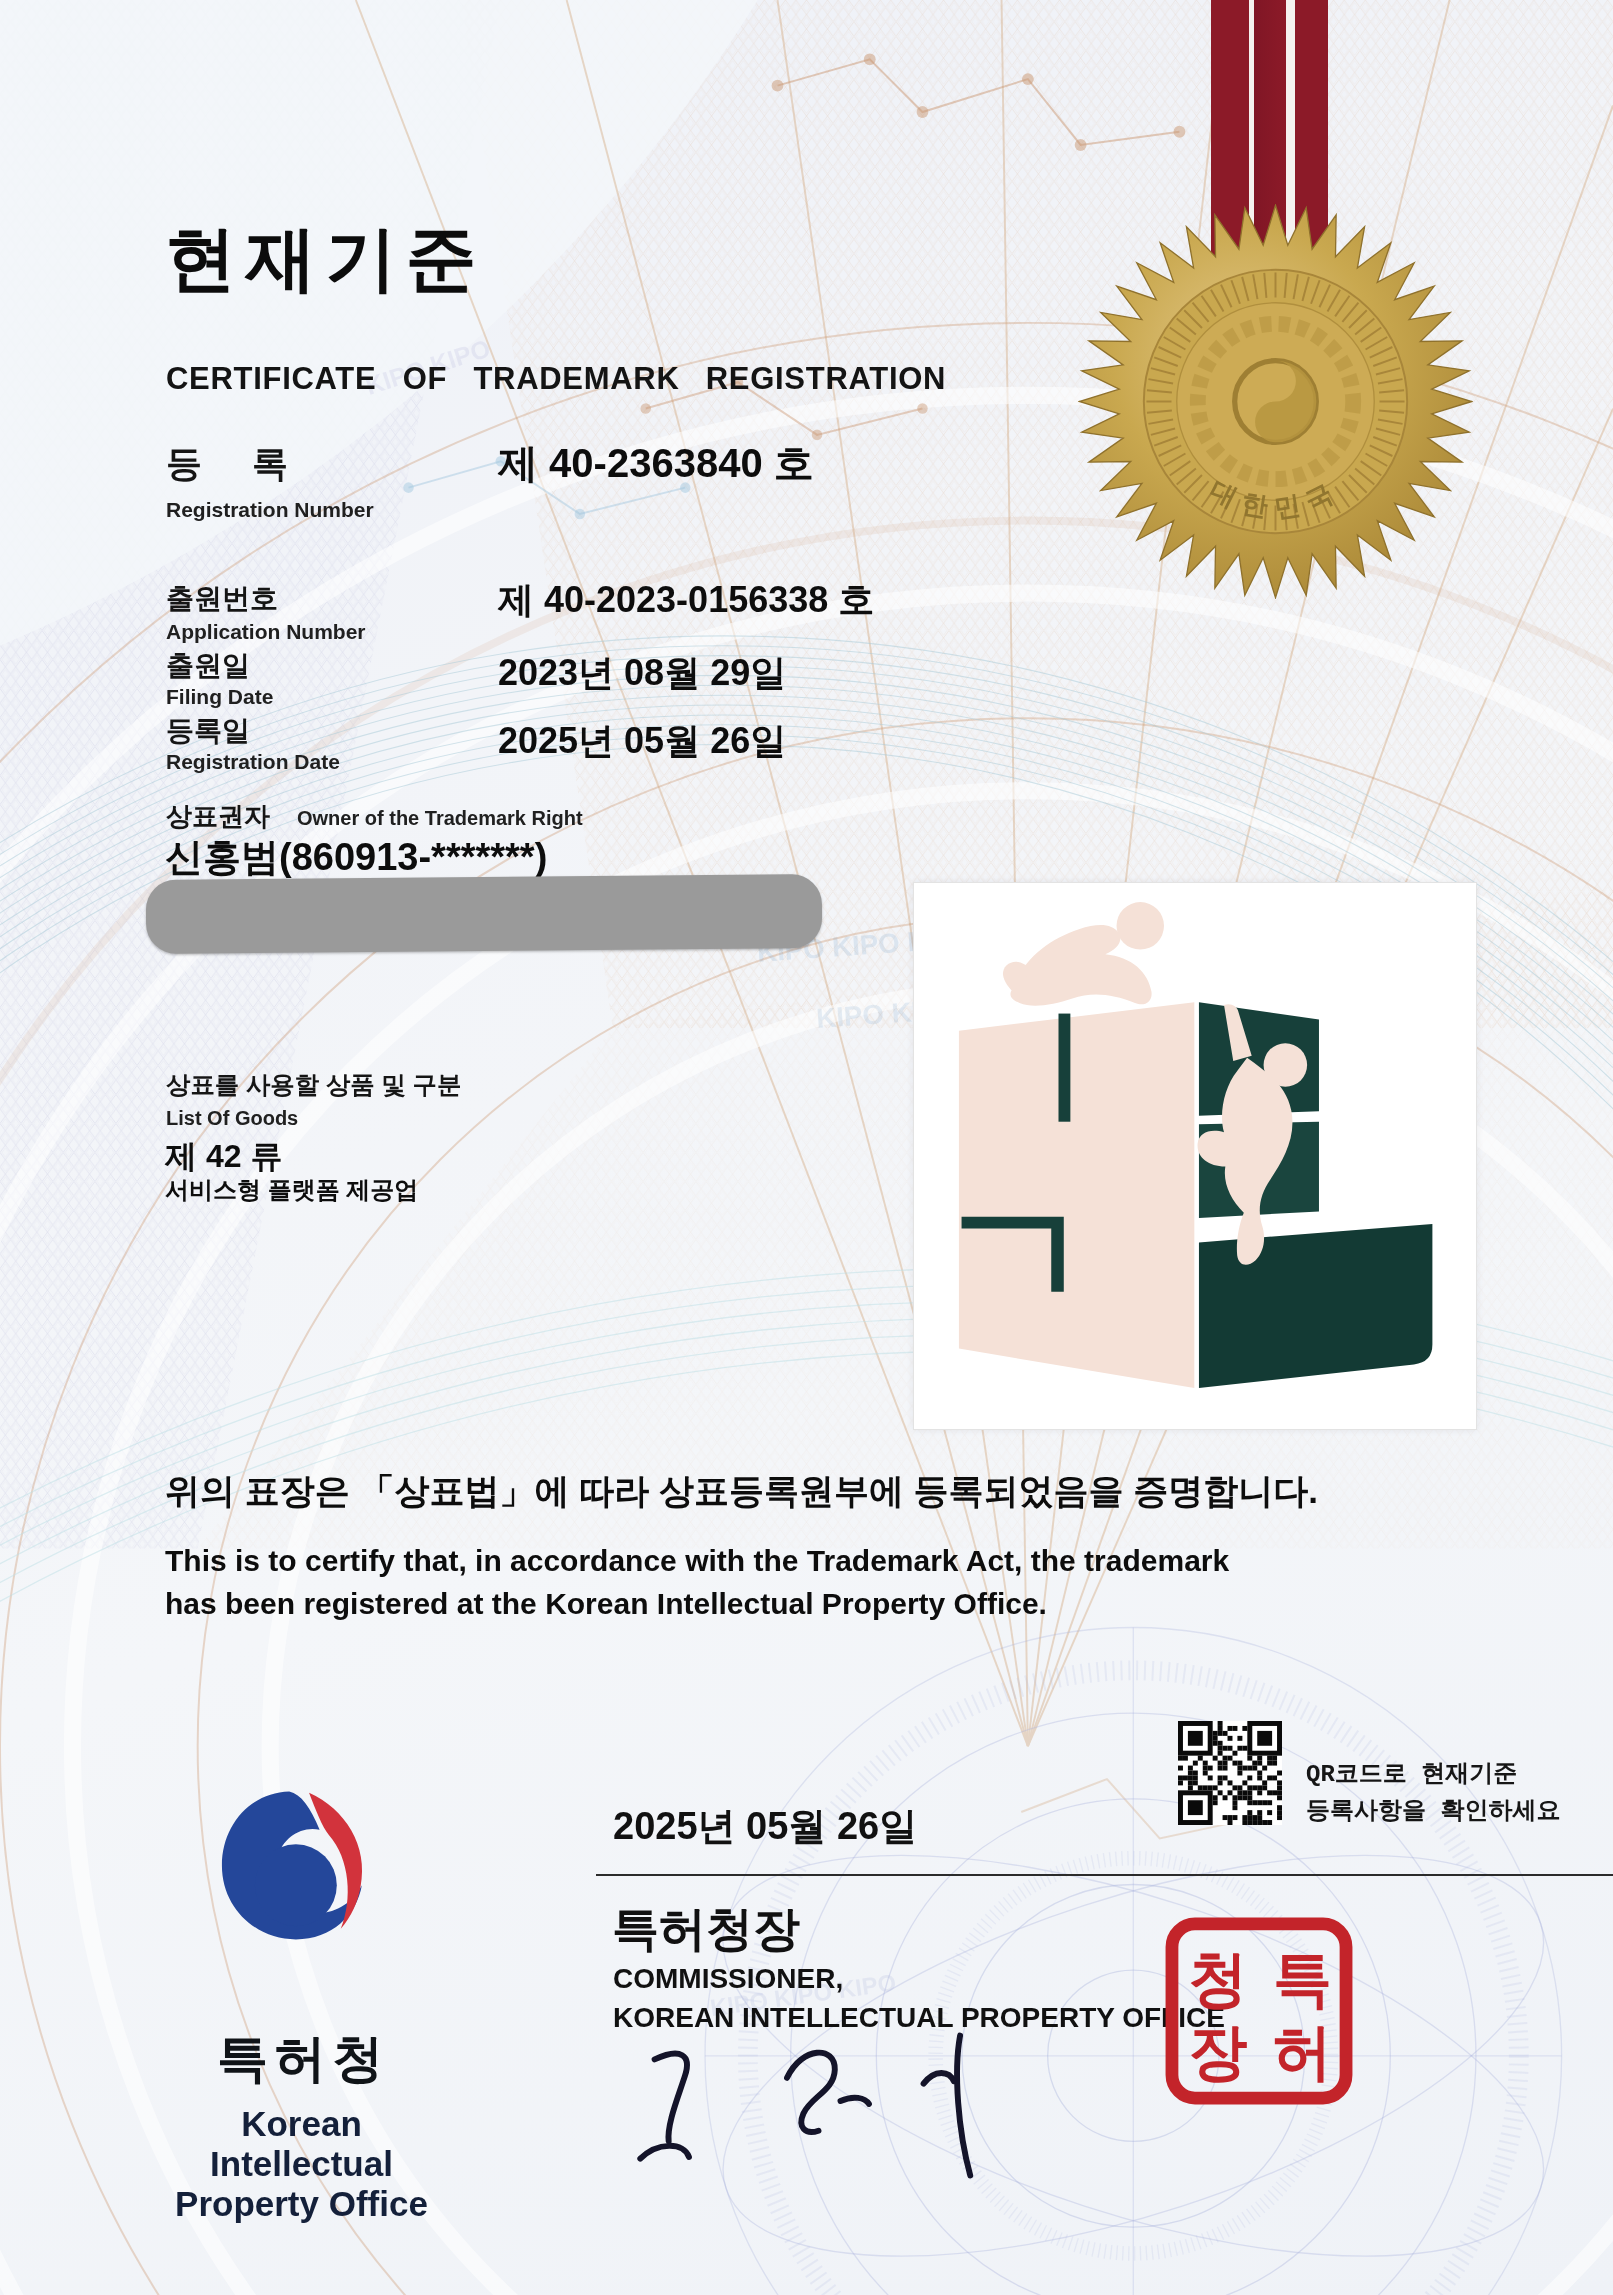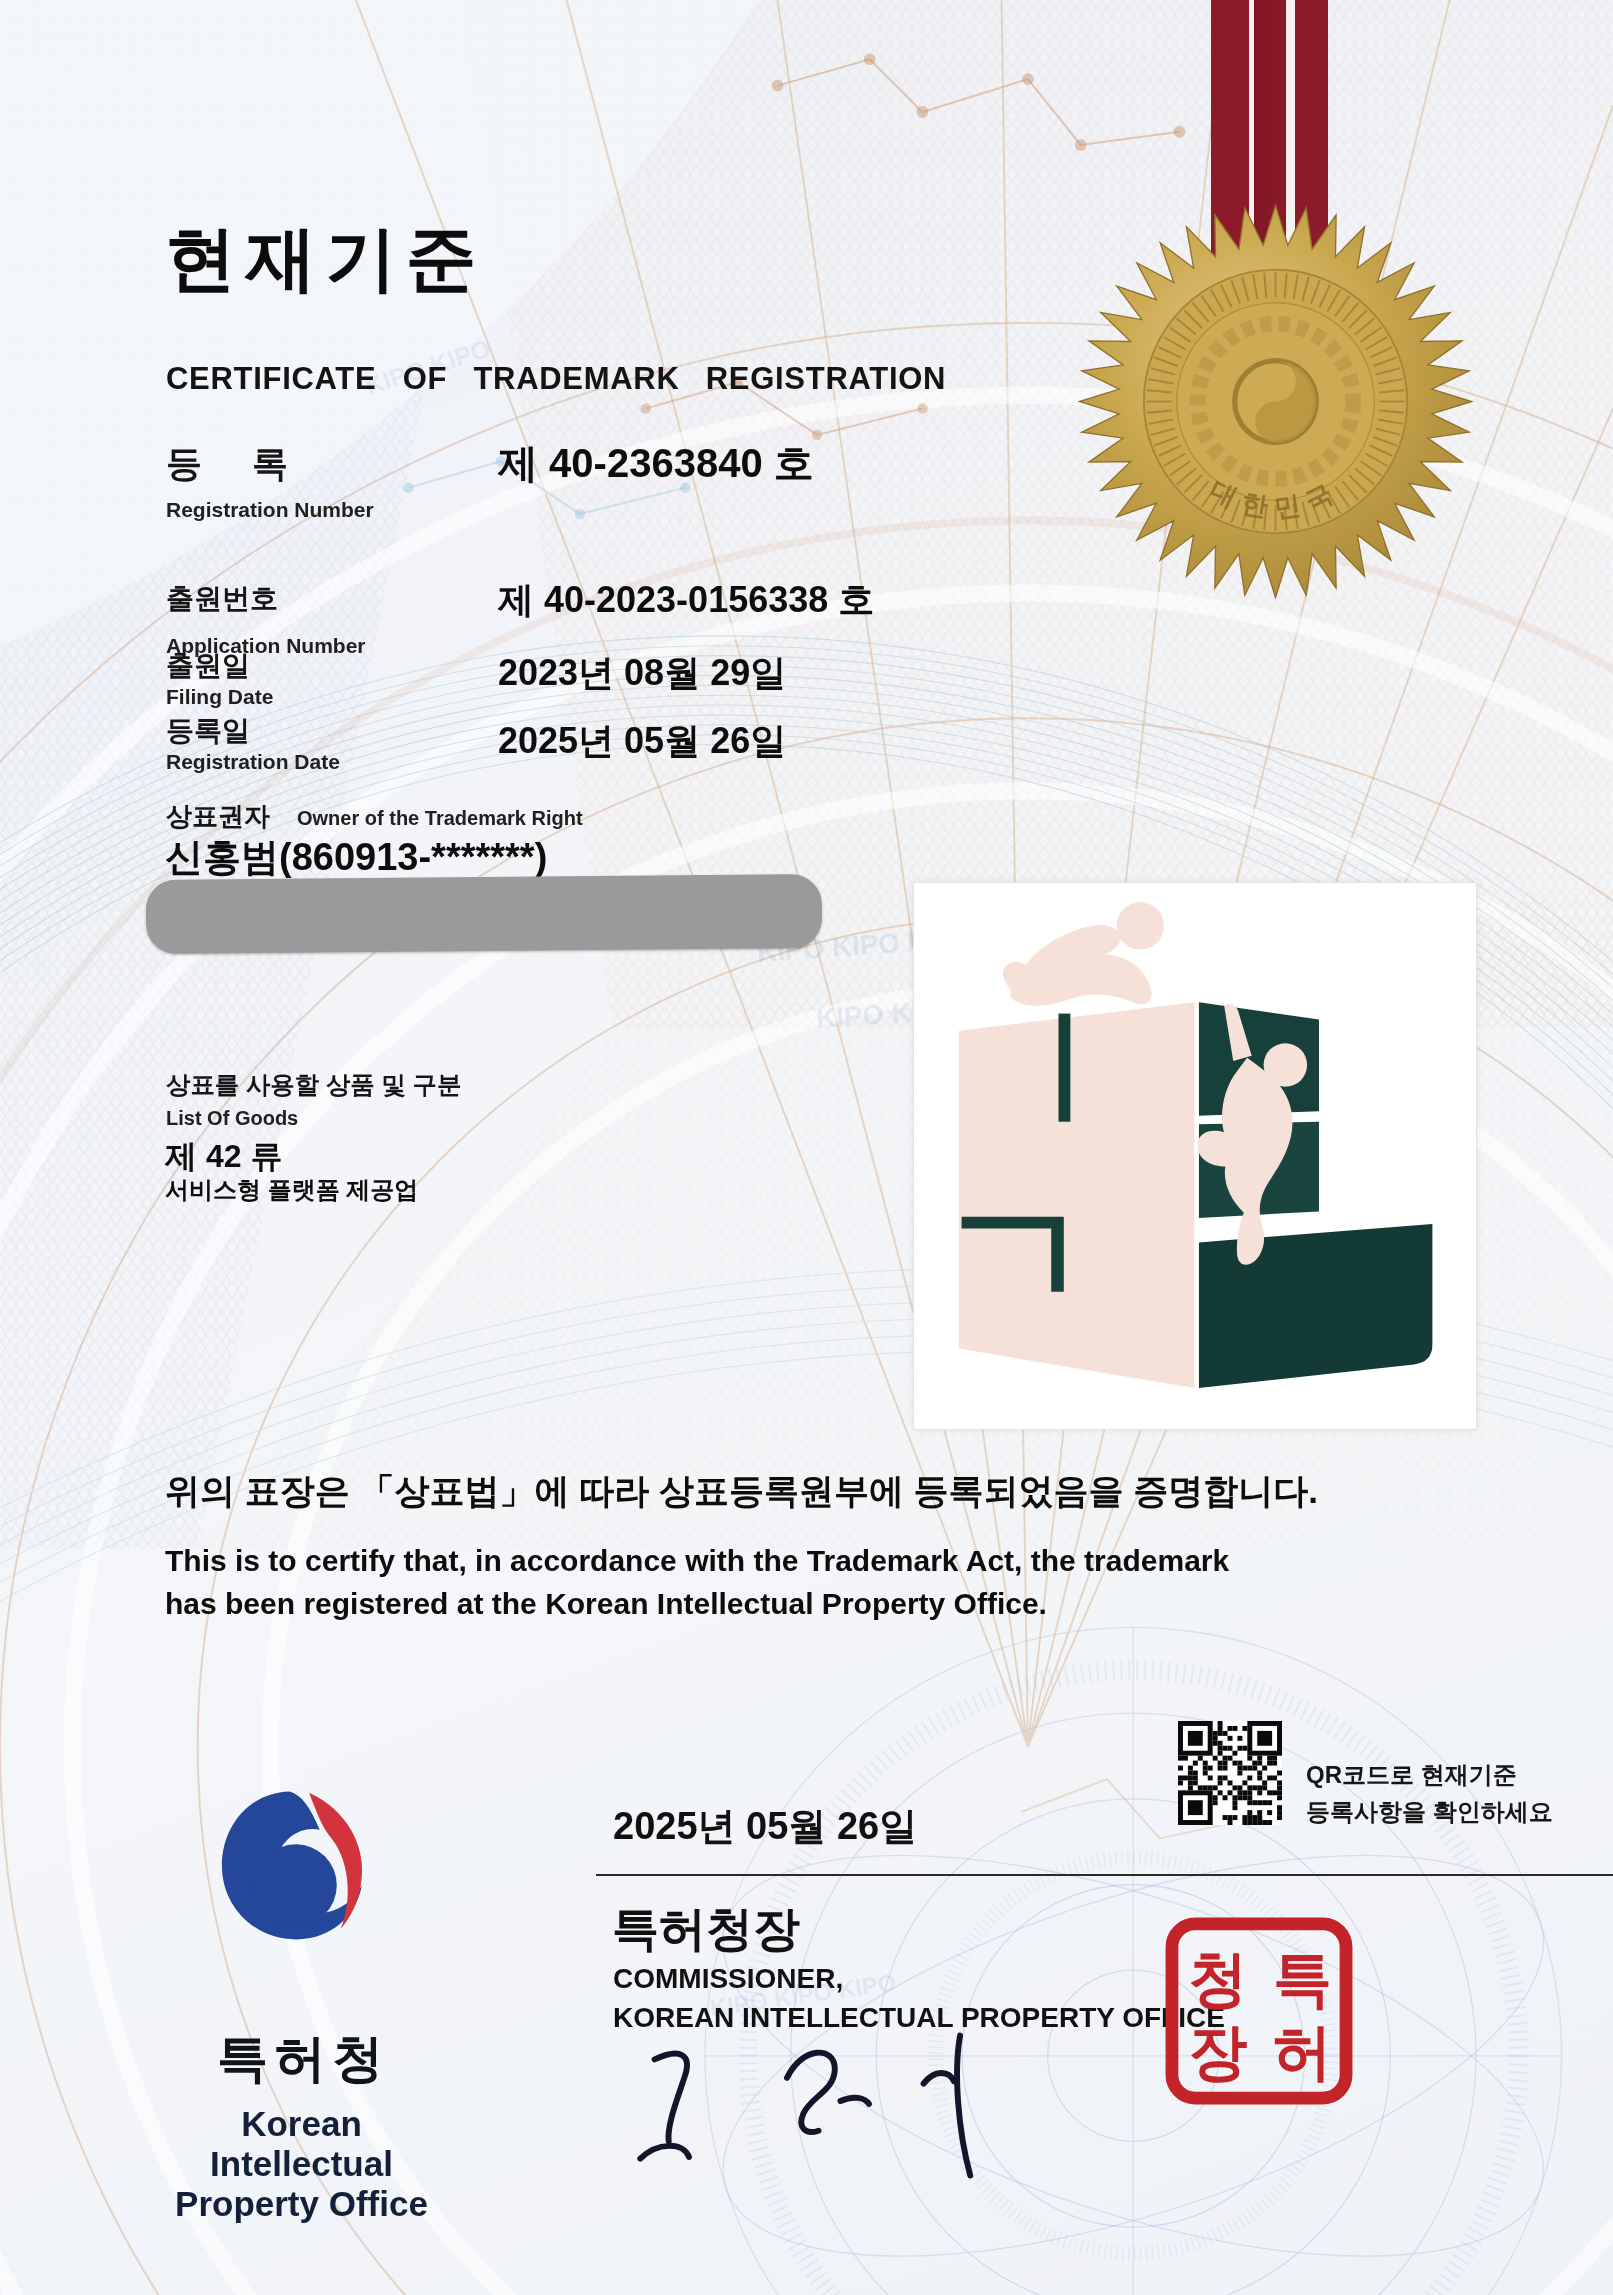--- a/index.html
+++ b/index.html
@@ -20,21 +20,21 @@
   .t-sub{left:166px;top:361px;font-size:31px;font-weight:700;letter-spacing:0.7px;word-spacing:17px;color:#141414;}
   .lab-ko{font-weight:700;color:#151515;}
   .lab-en{font-weight:600;color:#202020;}
   .val{font-weight:700;color:#0d0d0d;}
   .redact{z-index:6;left:146px;top:877px;width:676px;height:74px;border-radius:30px;
     background:#9a9a9a;transform:rotate(-0.5deg);box-shadow:0 1.3px 2.6px rgba(0,0,0,.25);}
   .tmbox{z-index:4;left:913px;top:882px;width:562px;height:546px;background:#fff;
     border:0.7px solid #e3e3e3;box-shadow:0 0 6.6px rgba(70,80,110,.10);}
   .stmt{color:#0d0d0d;font-weight:700;}
   .rule{z-index:5;left:596px;top:1874px;width:1017px;height:2px;background:#2b2b2b;}
-  .qrcap{font-size:24px;font-weight:600;line-height:1.55;color:#161616;}
+  .qrcap{font-size:24px;font-weight:600;line-height:1.55;color:#161616;font-family:Liberation Mono, monospace;}
   .gov-en{line-height:1.14;font-weight:600;color:#14203a;text-align:center;}
 </style>
 </head>
 <body>
 
 <div class="page">
 
   <svg class="bg" width="1613" height="2295" viewBox="0 0 2448 3483">
     <defs>
       <pattern id="meshL" width="16" height="22" patternUnits="userSpaceOnUse">
@@ -251,21 +251,21 @@
 
     <div class="abs t-title">현재기준</div>
     <div class="abs t-sub">CERTIFICATE  OF  TRADEMARK  REGISTRATION</div>
 
     <div class="abs lab-ko" style="left:166px;top:440px;font-size:36px;letter-spacing:20px;">등 록</div>
     <div class="abs val" style="left:498px;top:436px;font-size:40px;">제 40-2363840 호</div>
     <div class="abs lab-en" style="left:166px;top:498px;font-size:21px;">Registration  Number</div>
 
     <div class="abs lab-ko" style="left:166px;top:580px;font-size:28px;">출원번호</div>
     <div class="abs val" style="left:498px;top:576px;font-size:36px;">제 40-2023-0156338 호</div>
-    <div class="abs lab-en" style="left:166px;top:620px;font-size:21px;margin-top:14px;">Application  Number</div>
+    <div class="abs lab-en" style="left:166px;top:620px;font-size:21px;">Application  Number</div>
 
     <div class="abs lab-ko" style="left:166px;top:647px;font-size:28px;">출원일</div>
     <div class="abs val" style="left:498px;top:649px;font-size:36px;">2023년 08월 29일</div>
     <div class="abs lab-en" style="left:166px;top:685px;font-size:21px;">Filing  Date</div>
 
     <div class="abs lab-ko" style="left:166px;top:712px;font-size:28px;">등록일</div>
     <div class="abs val" style="left:498px;top:717px;font-size:36px;">2025년 05월 26일</div>
     <div class="abs lab-en" style="left:166px;top:750px;font-size:21px;">Registration  Date</div>
 
     <div class="abs lab-ko" style="left:166px;top:799px;font-size:26px;font-weight:600;">상표권자</div>

